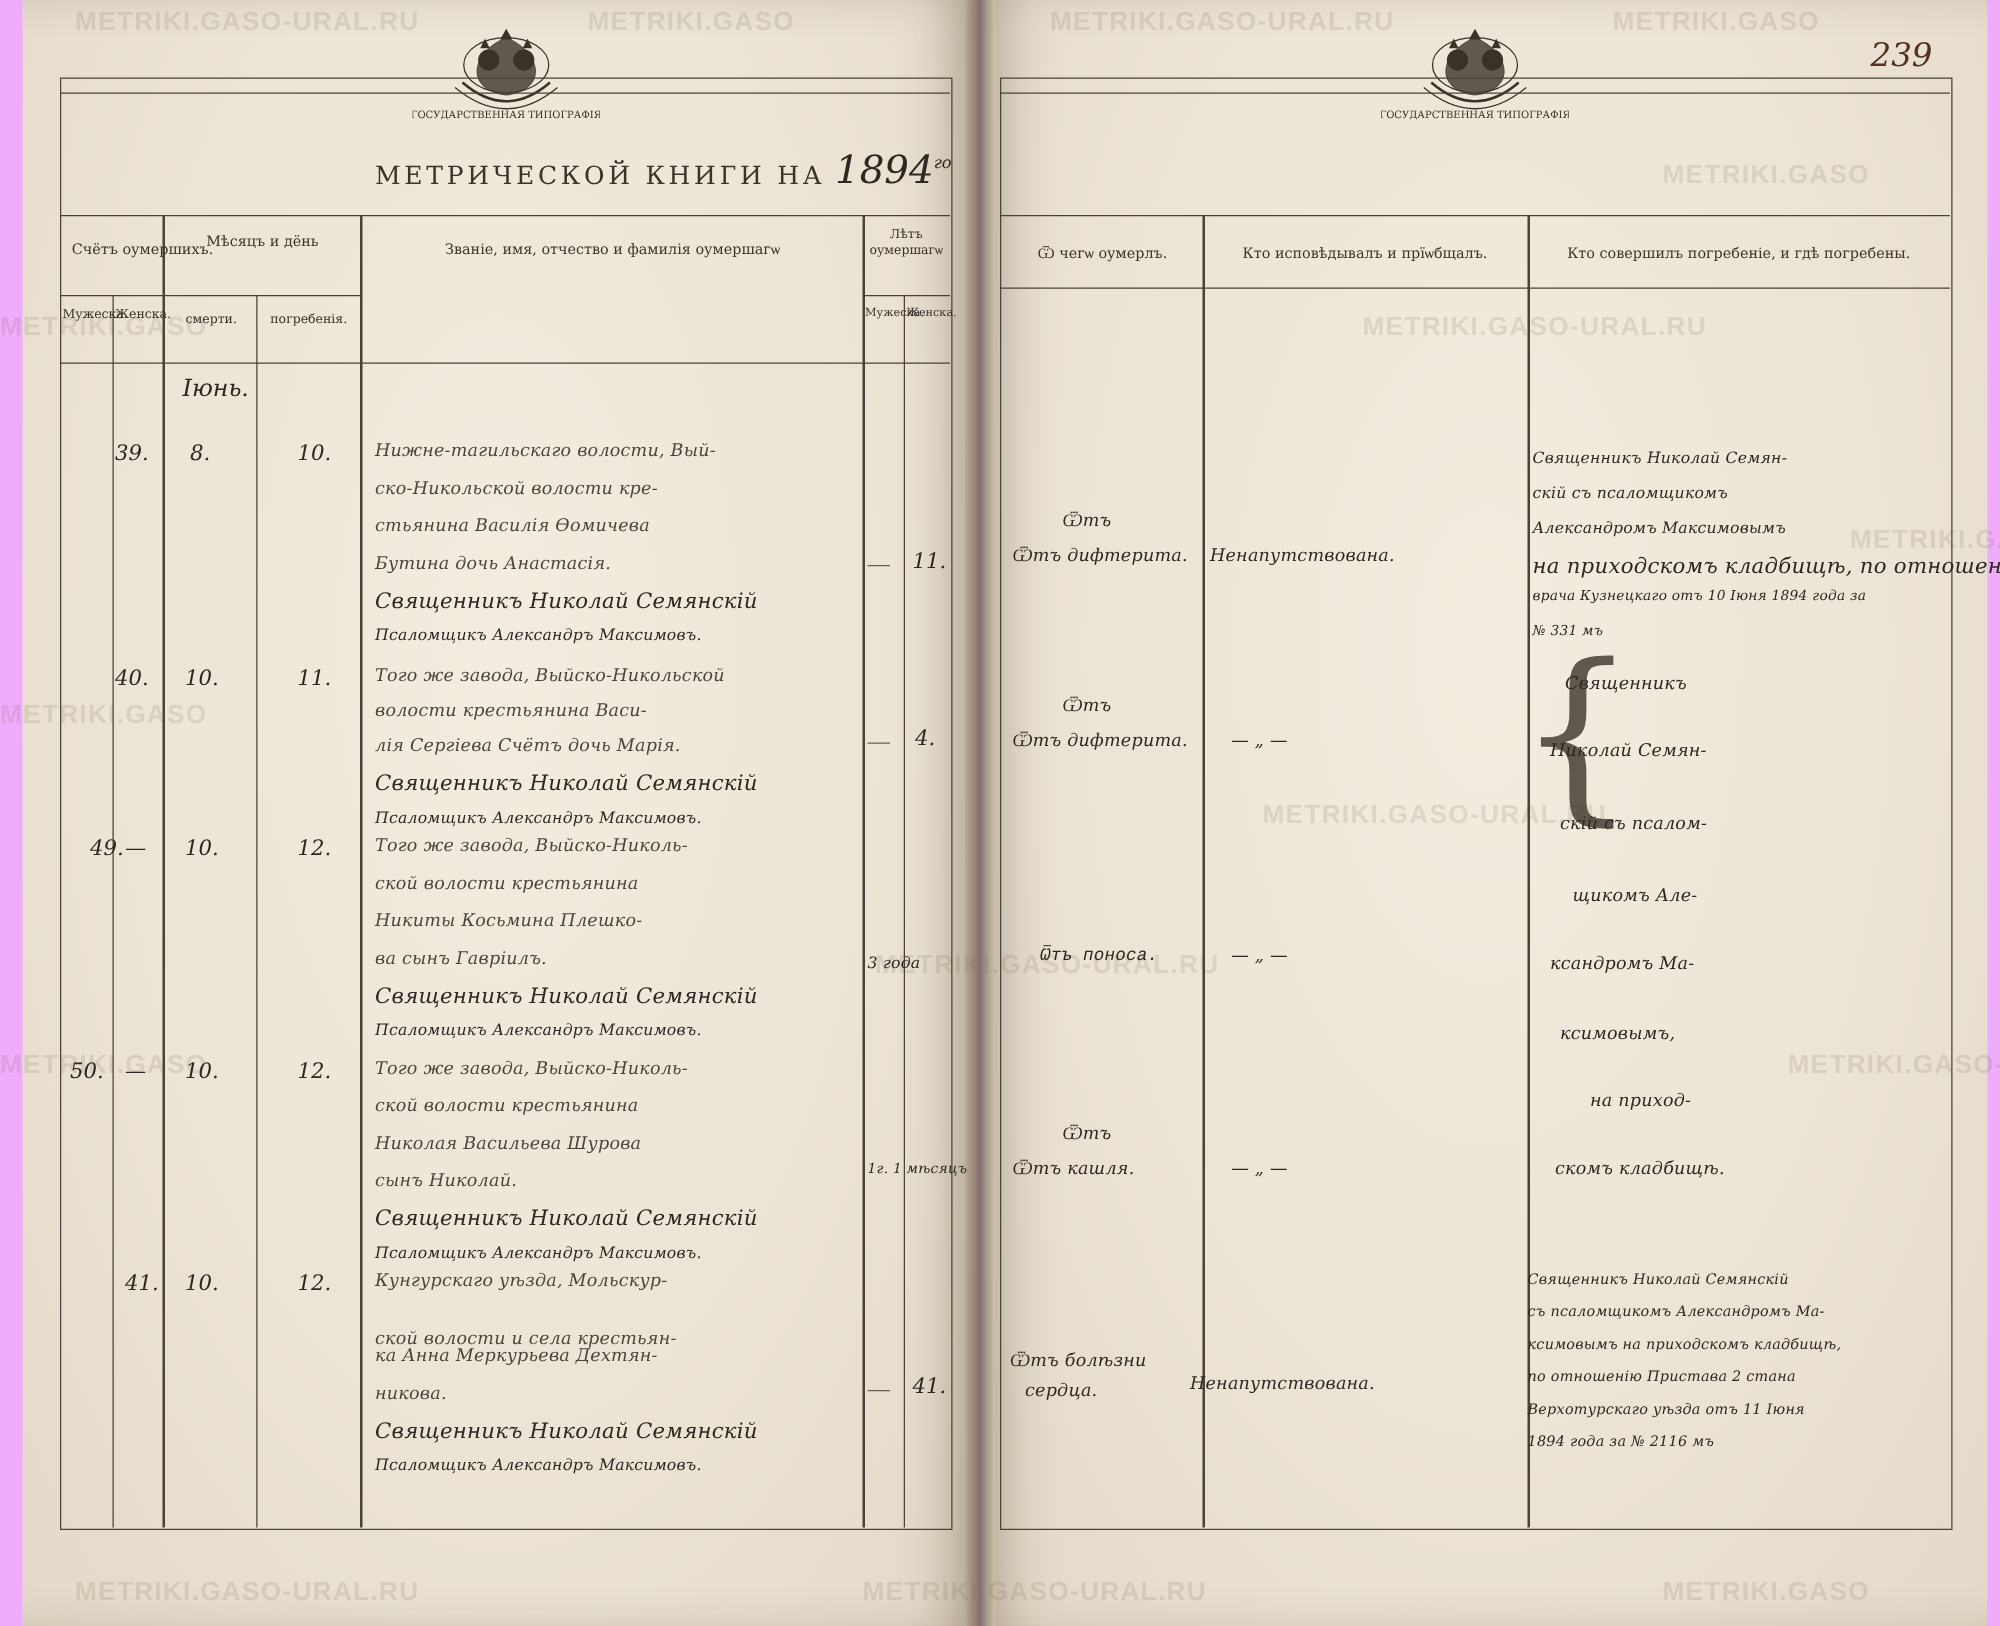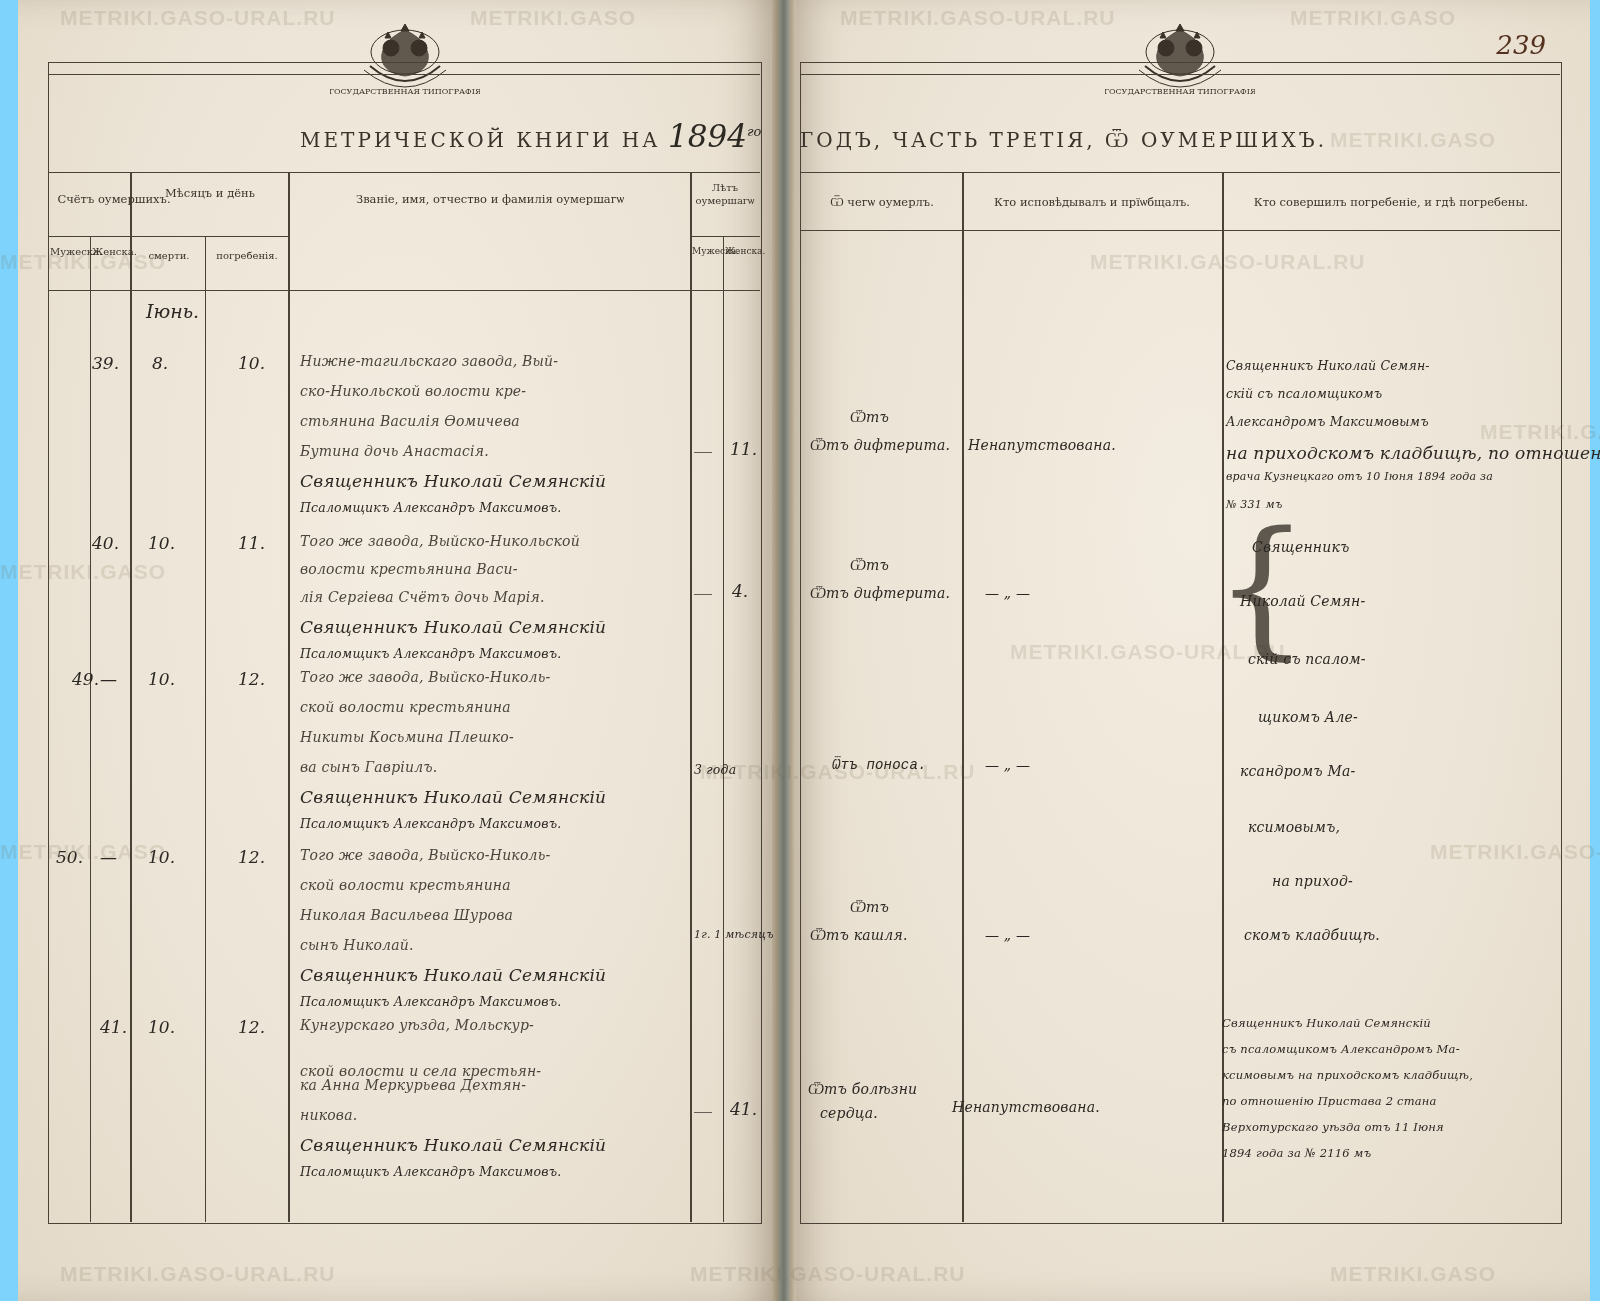--- a/index.html
+++ b/index.html
@@ -4,21 +4,21 @@
 <style>
   html,body{margin:0;padding:0;}
   body{
     width:1600px;height:1301px;
     background:#171310;
     font-family:"DejaVu Serif",serif;
     overflow:hidden;
   }
   .scan{
     position:absolute;left:0;top:0;width:1600px;height:1301px;
-    background:#7dd3fc;
+    background:#f0abfc;
   }
   
   .page{
     position:absolute;top:0;height:1301px;
     background:
       radial-gradient(ellipse at 50% 40%, #f3ece0 0%, #ece4d6 55%, #e3d9c8 100%);
   }
   .page.left{left:18px;width:760px;
     box-shadow: inset -30px 0 45px -20px rgba(80,60,35,.45);}
   .page.right{left:790px;width:800px;
@@ -153,21 +153,20 @@
       </g>
     </svg>
   </div>
 
   <div class="folio">239</div>
 
   <div class="title-row title-left">МЕТРИЧЕСКОЙ КНИГИ НА</div>
   <div class="year">
     <span>1894</span><sup>го</sup>
   </div>
-  <div class="title-row title-right">ГОДЪ, ЧАСТЬ ТРЕТІЯ, Ѿ ОУМЕРШИХЪ.</div>
 
   <div class="frame" style="left:48px;top:62px;width:712px;height:1160px;"></div>
   <div class="hline" style="left:48px;top:74px;width:712px;"></div>
   <div class="hline" style="left:48px;top:172px;width:712px;"></div>
   <div class="hline" style="left:48px;top:236px;width:240px;"></div>
   <div class="hline" style="left:690px;top:236px;width:70px;"></div>
   <div class="hline" style="left:48px;top:290px;width:712px;"></div>
 
   <div class="vline thick" style="left:130px;top:172px;height:1050px;"></div>
   <div class="vline" style="left:90px;top:236px;height:986px;"></div>
@@ -196,21 +195,21 @@
 
   <div class="colhead" style="left:806px;top:195px;width:152px;">Ѿ чегѡ оумерлъ.</div>
   <div class="colhead" style="left:966px;top:195px;width:252px;">Кто исповѣдывалъ и прїѡбщалъ.</div>
   <div class="colhead" style="left:1226px;top:195px;width:330px;">Кто совершилъ погребеніе, и гдѣ погребены.</div>
 
   <div class="month" style="left:146px;top:300px;">Іюнь.</div>
 
   <div class="hw num" style="left:92px;top:352px;">39.</div>
   <div class="hw num" style="left:152px;top:352px;">8.</div>
   <div class="hw num" style="left:238px;top:352px;">10.</div>
-  <div class="hw blur" style="left:300px;top:352px;">Нижне-тагильскаго завода, Вый-</div>
+  <div class="hw blur" style="left:300px;top:352px;">Нижне-тагильскаго волости, Вый-</div>
   <div class="hw blur" style="left:300px;top:382px;">ско-Никольской волости кре-</div>
   <div class="hw blur" style="left:300px;top:412px;">стьянина Василія Ѳомичева</div>
   <div class="hw blur" style="left:300px;top:442px;">Бутина дочь Анастасія.</div>
   <div class="hw sig" style="left:300px;top:470px;">Священникъ Николай Семянскій</div>
   <div class="hw small" style="left:300px;top:500px;">Псаломщикъ Александръ Максимовъ.</div>
   <div class="dash" style="left:694px;top:452px;width:18px;"></div>
   <div class="hw num" style="left:730px;top:438px;">11.</div>
   <div class="hw" style="left:850px;top:408px;">Ѿтъ</div>
   <div class="hw" style="left:810px;top:436px;">Ѿтъ дифтерита.</div>
   <div class="hw" style="left:968px;top:436px;">Ненапутствована.</div>

